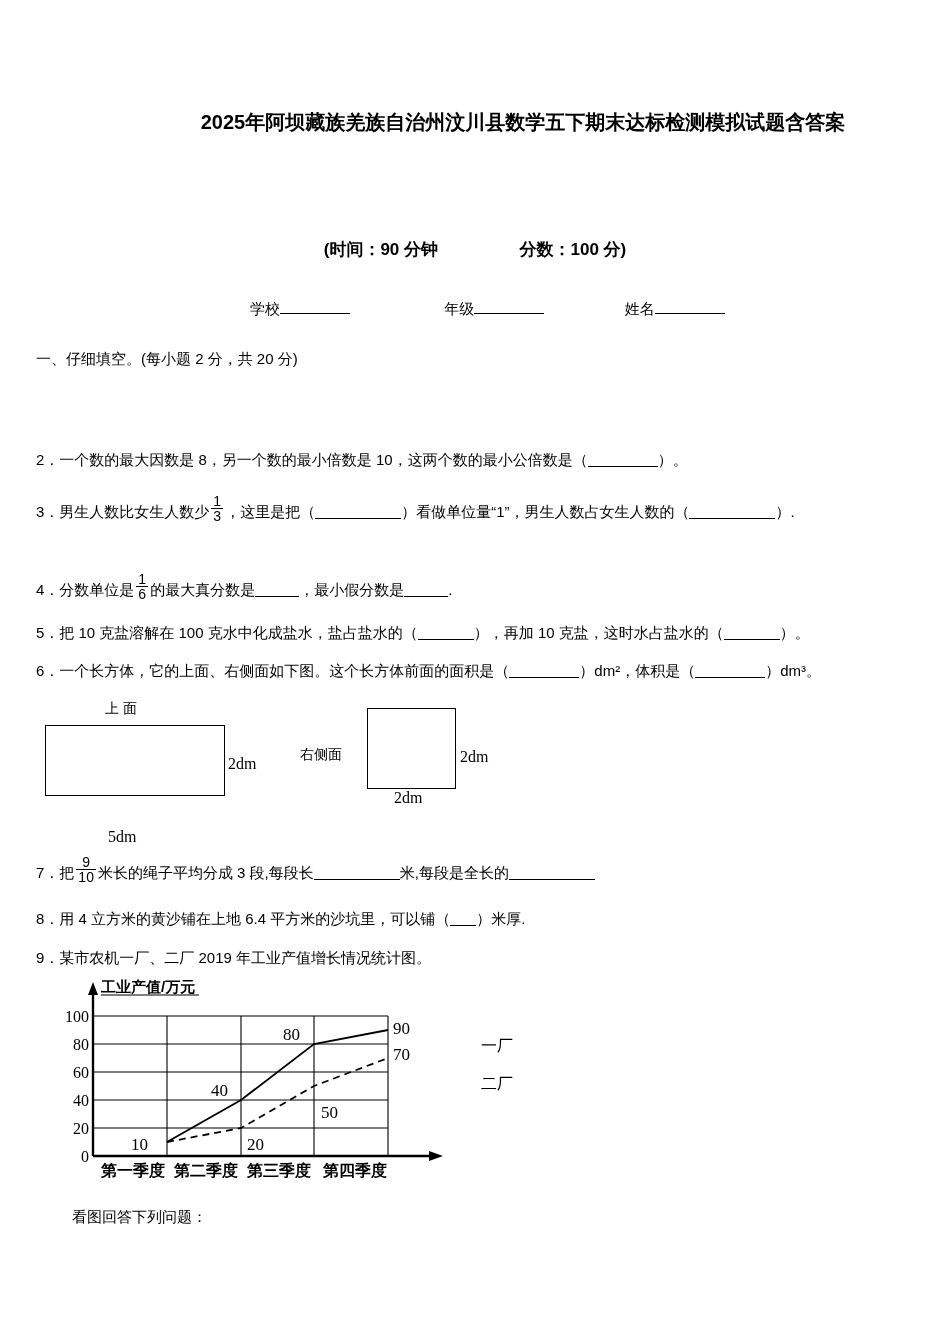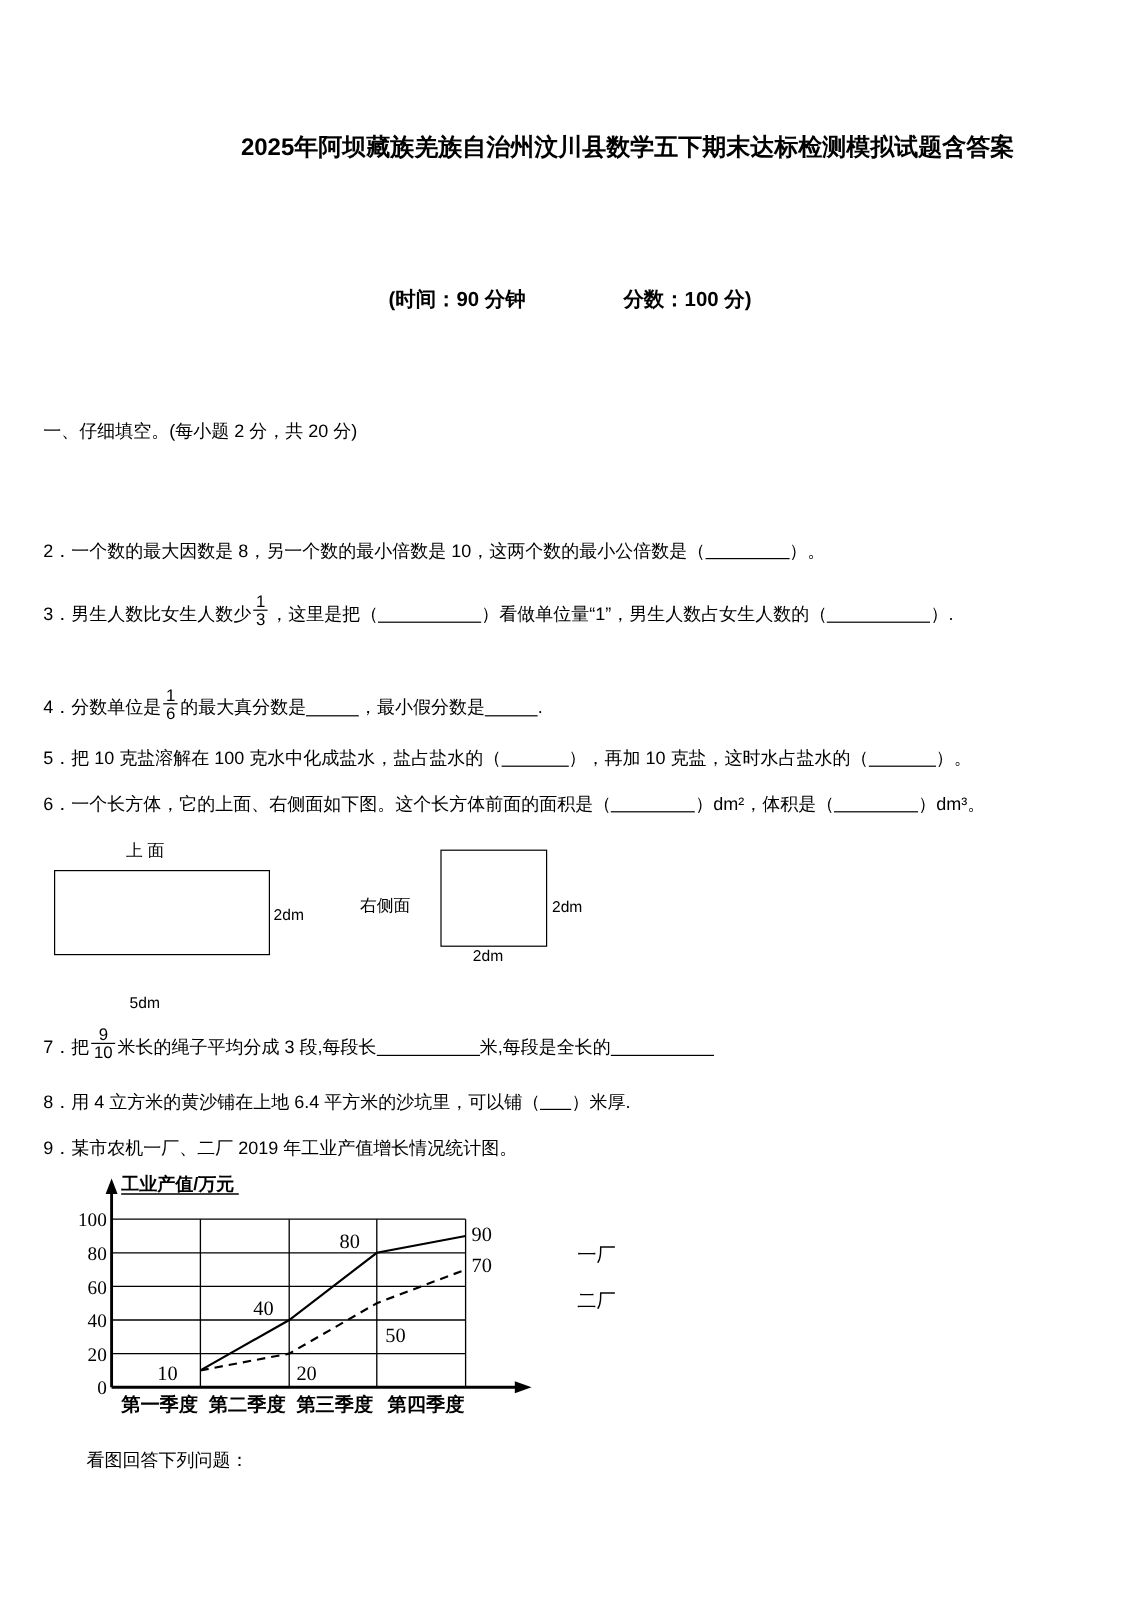--- a/index.html
+++ b/index.html
@@ -131,22 +131,22 @@
     background: #fff;
   }
   .fig-label {
     position: absolute;
     font-size: 14px;
     font-family: "Liberation Sans", "DejaVu Sans", sans-serif;
     white-space: nowrap;
   }
   .fig-dim {
     position: absolute;
-    font-size: 13px;
-    font-family: Liberation Sans, sans-serif;
+    font-size: 16px;
+    font-family: Liberation Serif, serif;
     white-space: nowrap;
   }
 
   
   .chart-wrap {
     position: absolute;
     left: 61px;
     top: 978px;
     width: 540px;
     height: 200px;
@@ -174,20 +174,33 @@
 <div class="page">
 
   <div class="doc-title">2025年阿坝藏族羌族自治州汶川县数学五下期末达标检测模拟试题含答案</div>
 
   <div class="meta-line">
     <span>(时间：90 分钟</span>
     <span class="gap"></span>
     <span>分数：100 分)</span>
   </div>
 
+  <div class="fields-line">
+    <span class="field">
+      <span>学校</span><span class="blank-u"></span>
+    </span>
+    <span class="sp1"></span>
+    <span class="field">
+      <span>年级</span><span class="blank-u"></span>
+    </span>
+    <span class="sp2"></span>
+    <span class="field">
+      <span>姓名</span><span class="blank-u"></span>
+    </span>
+  </div>
 
   <div class="section-head">一、仔细填空。(每小题 2 分，共 20 分)</div>
 
 
   <div class="q" style="top:449px; width:880px;">
     <span class="qnum">2．</span><span>一个数的最大因数是 8，另一个数的最小倍数是 10，这两个数的最小公倍数是（</span><span class="blank b-lg"></span><span>）。</span>
   </div>
 
   <div class="q" style="top:497px; width:900px;">
     <span class="qnum">3．</span><span>男生人数比女生人数少</span><span class="frac"><span class="num">1</span><span class="den">3</span></span><span>，这里是把（</span><span class="blank b-xl"></span><span>）看做单位量“1”，男生人数占女生人数的（</span><span class="blank b-xl"></span><span>）.</span>

